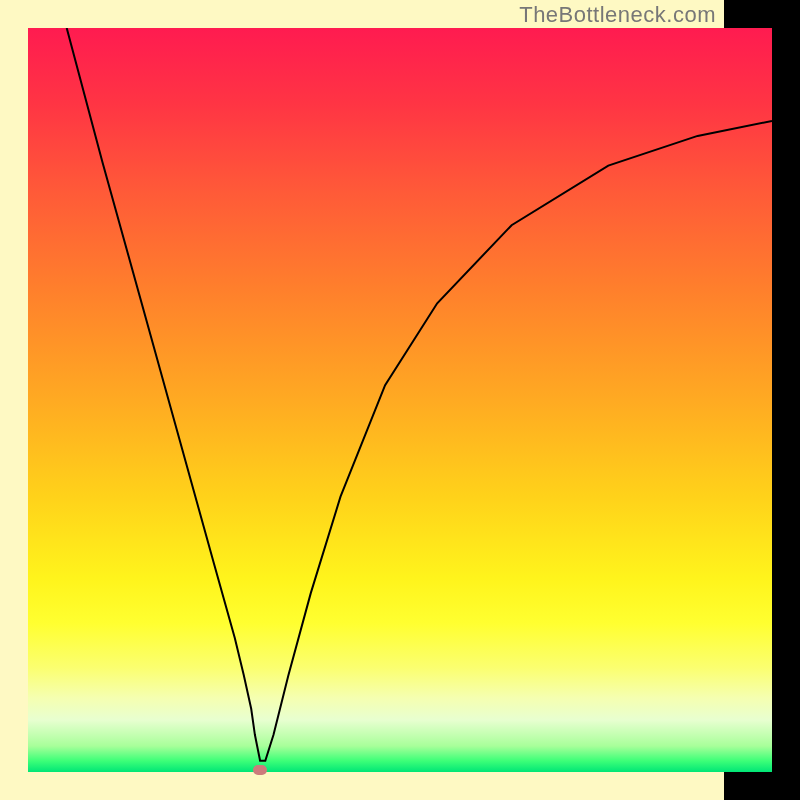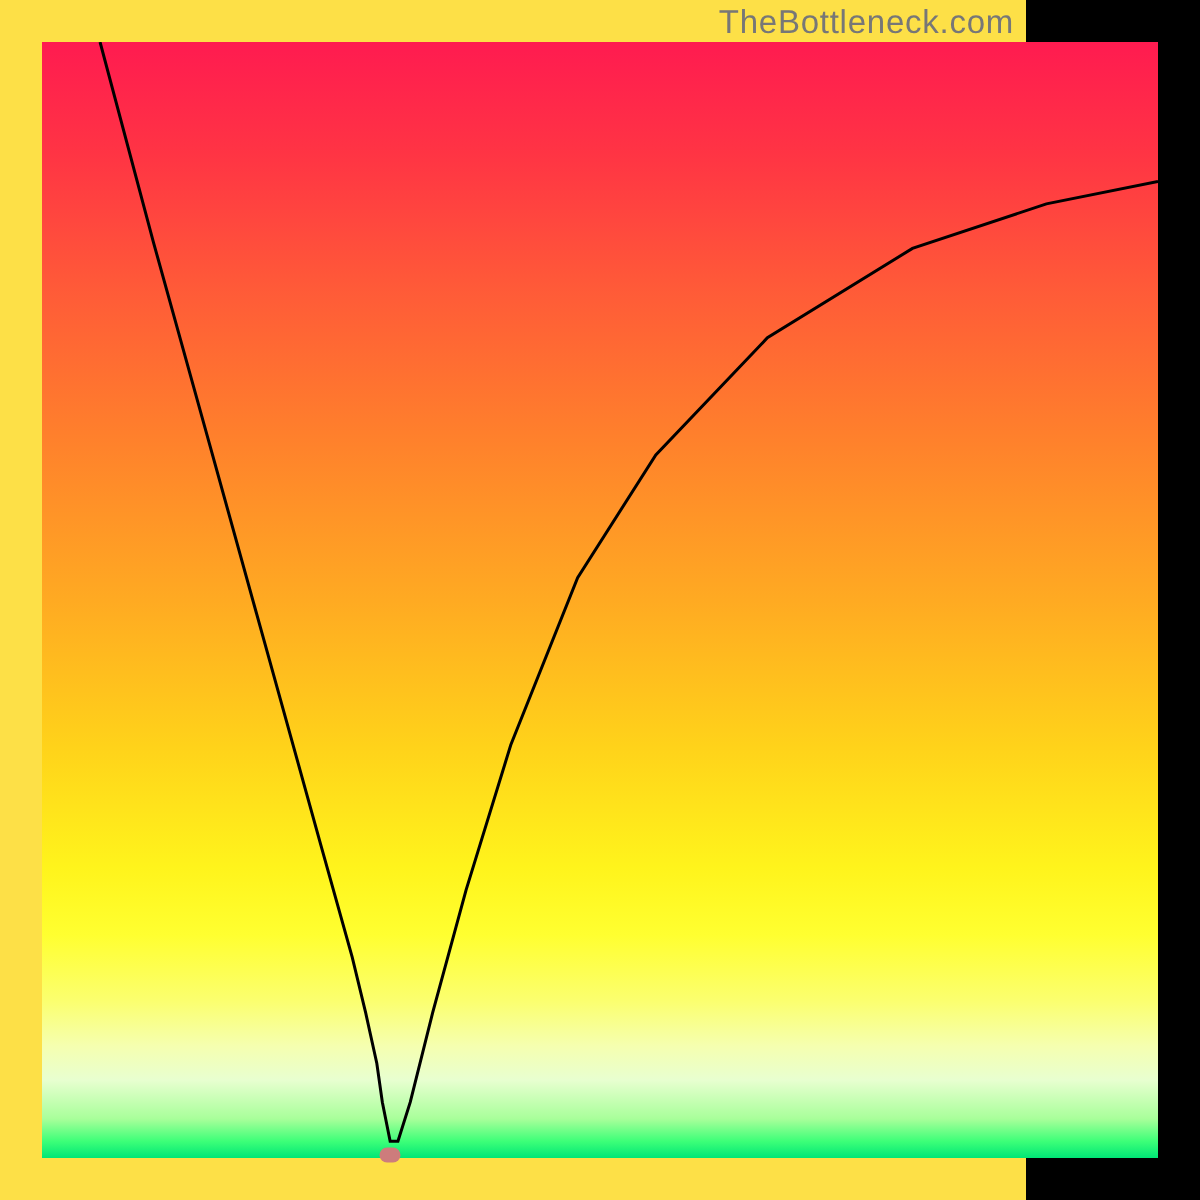--- a/index.html
+++ b/index.html
@@ -7,21 +7,22 @@
     padding: 0;
     width: 800px;
     height: 800px;
     background: #000;
     font-family: Arial, Helvetica, sans-serif;
   }
   .outer {
     position: relative;
     width: 684px;
     height: 800px;
-    background: #fde047;
+    background: #fef9c3;
+    padding-left: 40px;
   }
   .watermark {
     position: absolute;
     top: 2px;
     right: 8px;
     color: #777;
     font-size: 22px;
     font-weight: 500;
     letter-spacing: 0.5px;
     z-index: 10;

